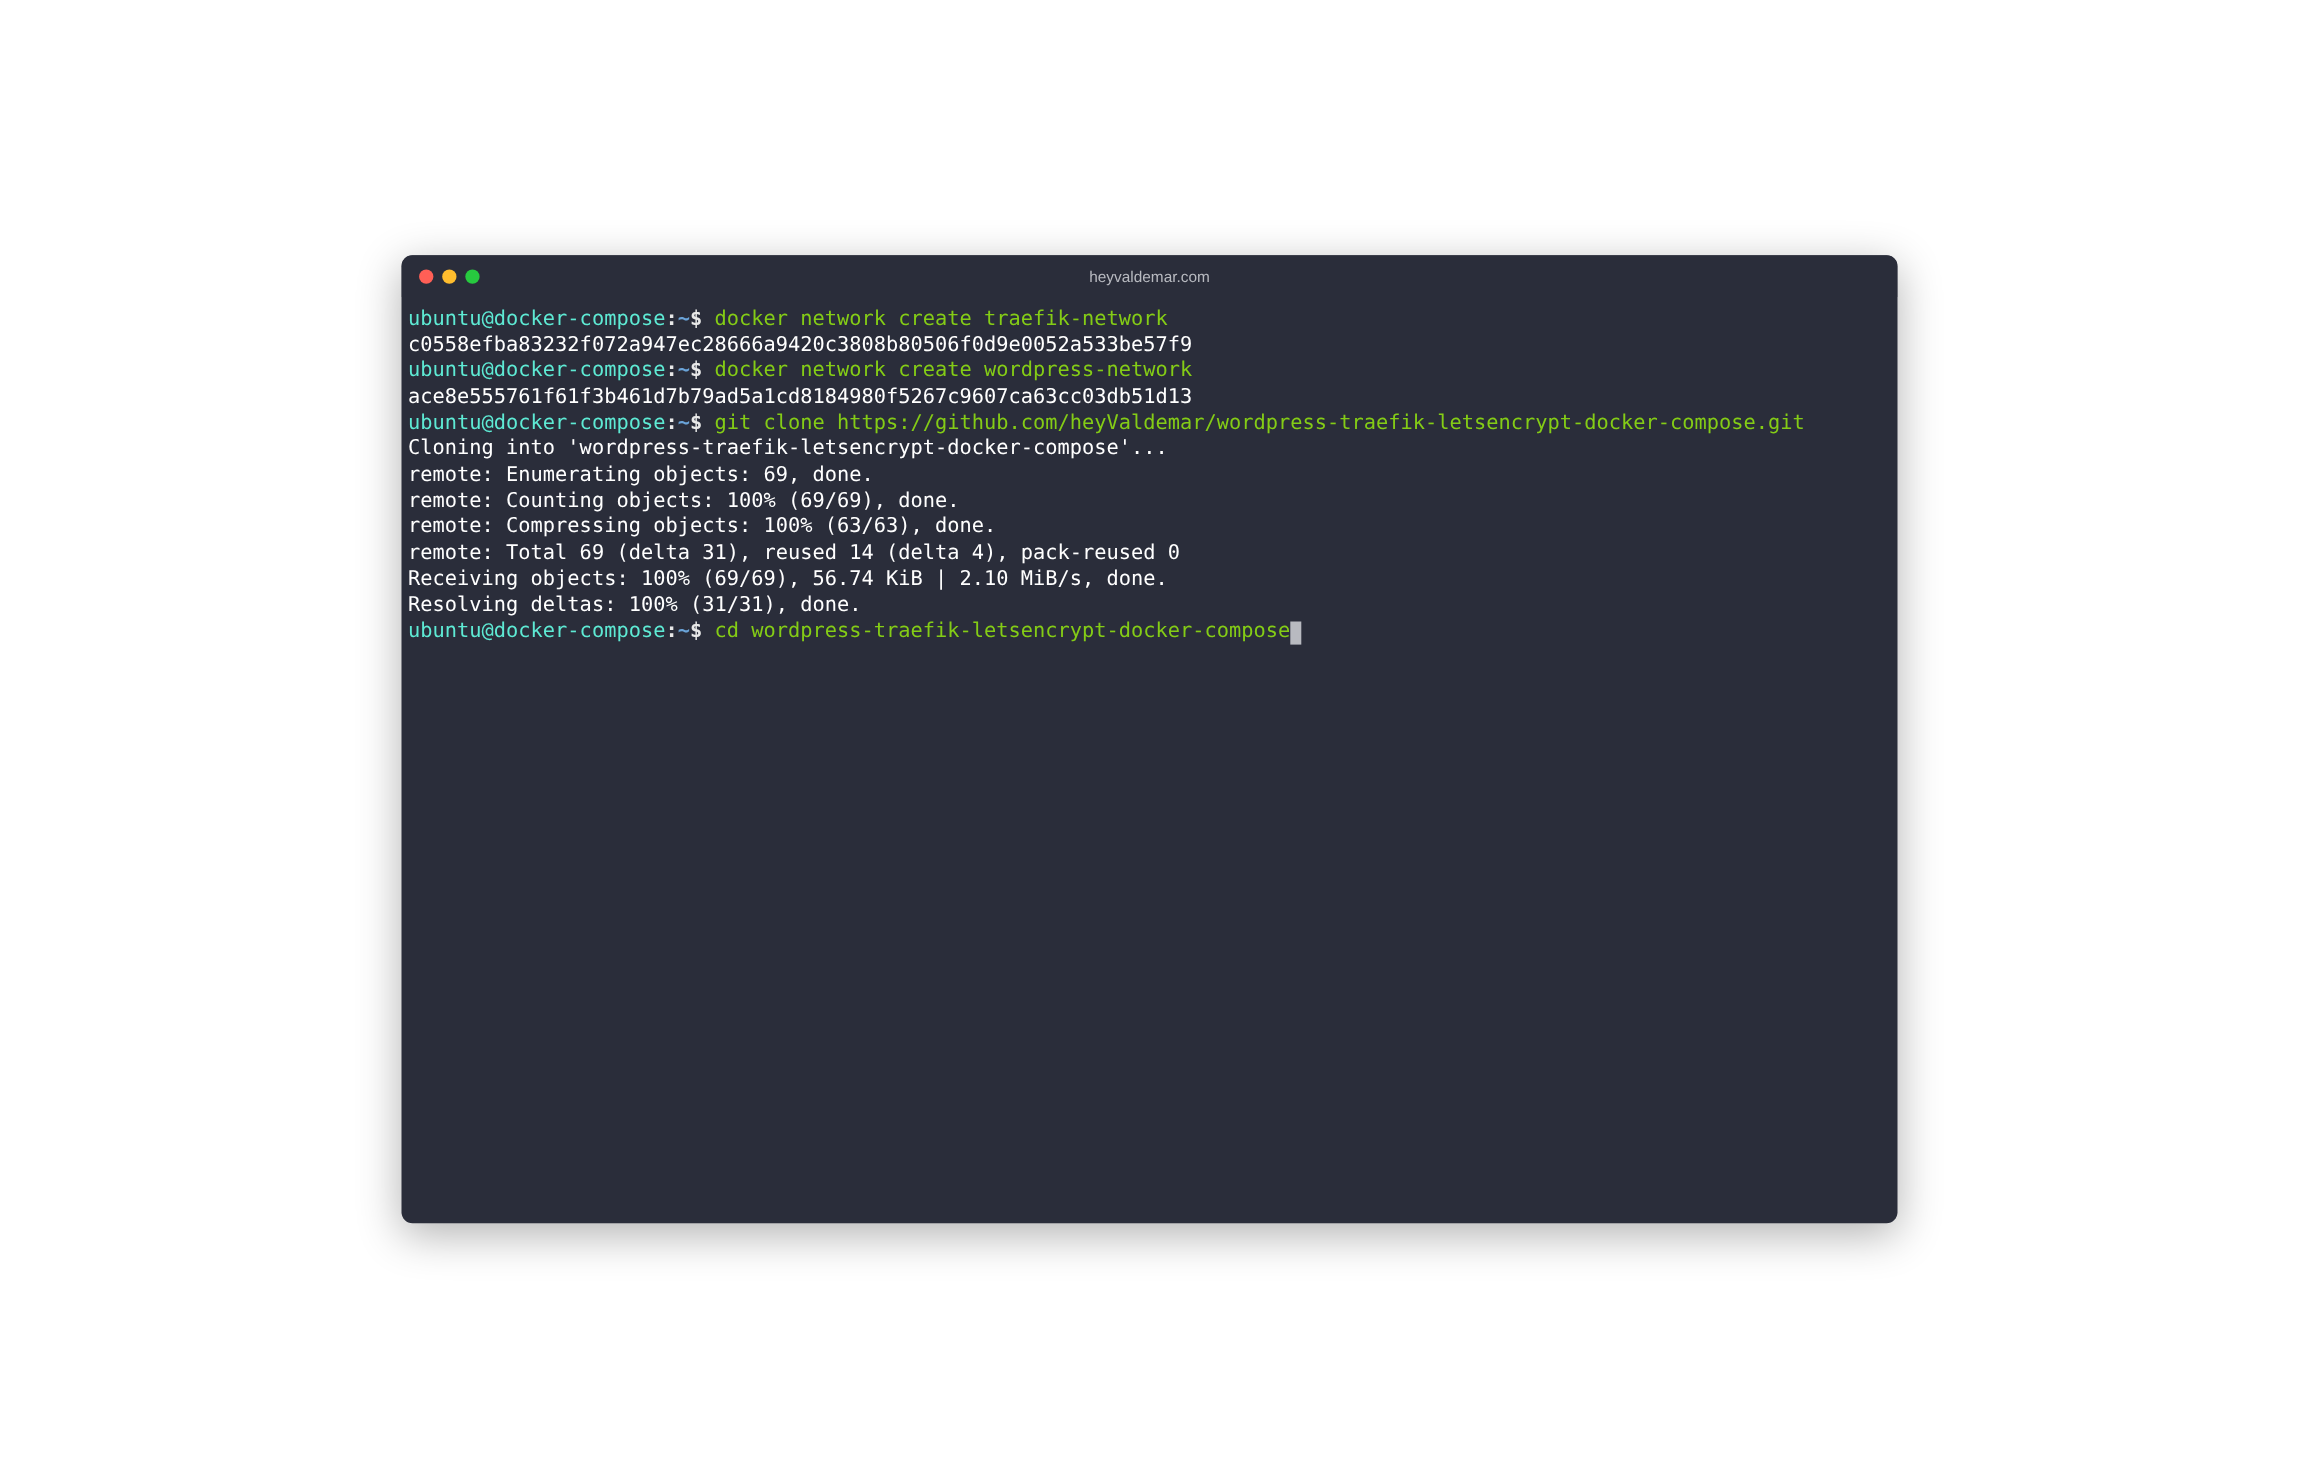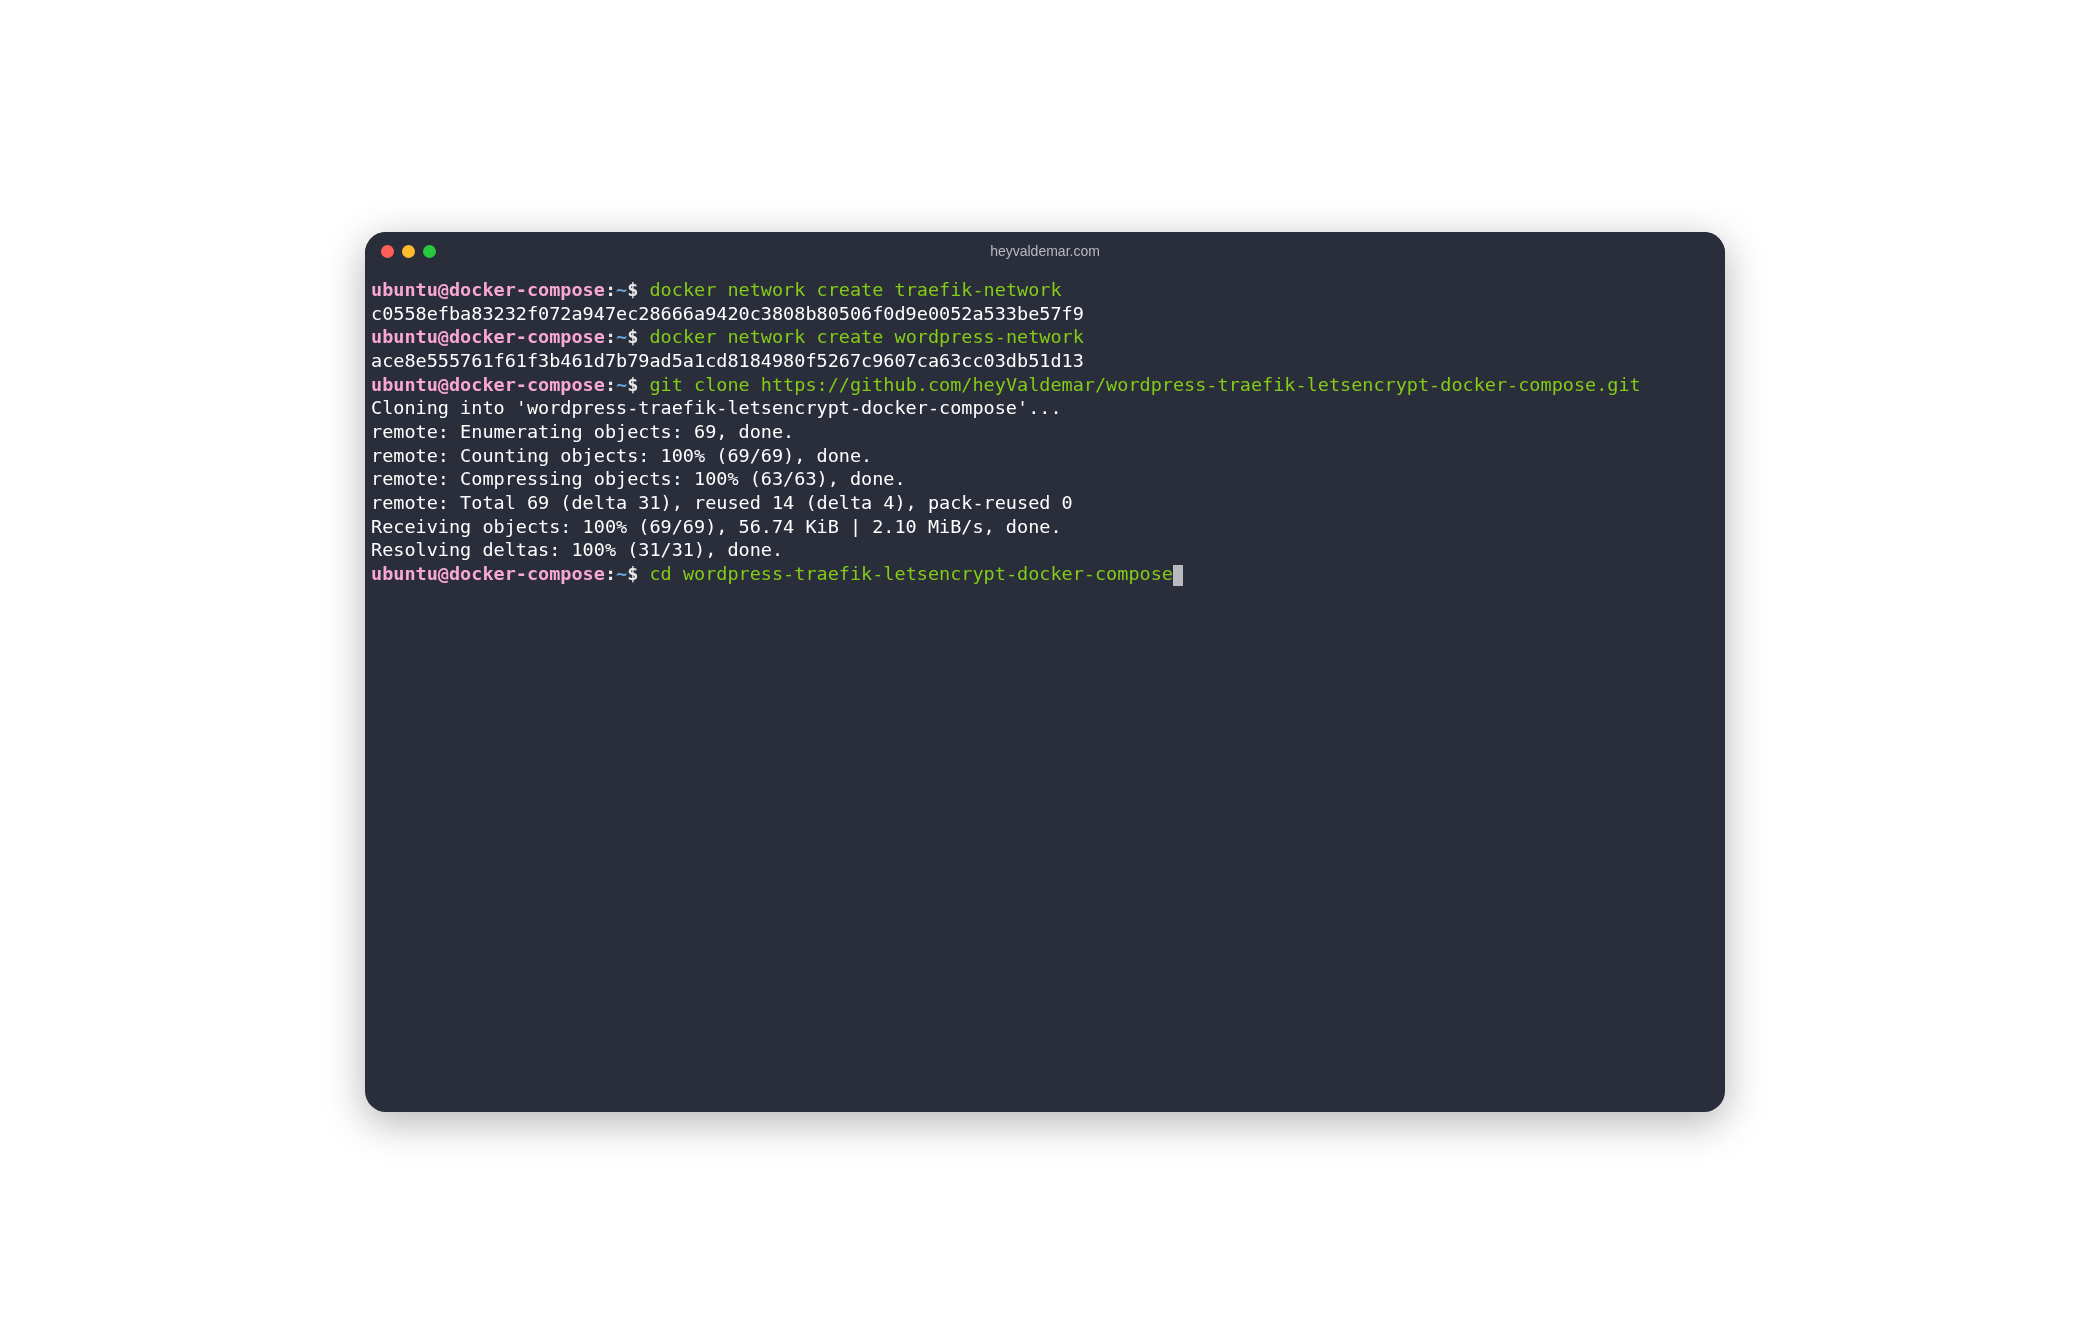--- a/index.html
+++ b/index.html
@@ -13,21 +13,21 @@
       justify-content: center;
       align-items: center;
       min-height: 100vh;
       padding: 20px;
       font-family: 'Menlo', 'Monaco', 'Consolas', monospace;
     }
     .terminal-window {
       width: 1360px;
       height: 880px;
       background: #2a2d3a;
-      border-radius: 21px;
+      border-radius: 10px;
       overflow: hidden;
       box-shadow: 0 10px 40px rgba(0,0,0,0.3);
       display: flex;
       flex-direction: column;
     }
     .title-bar {
       height: 38px;
       background: #2a2d3a;
       display: flex;
       align-items: center;
@@ -62,22 +62,22 @@
       line-height: 1.28;
       color: #e8e8e8;
       font-family: 'Menlo', 'Monaco', 'Consolas', monospace;
       white-space: pre;
       overflow: hidden;
     }
     .line {
       display: block;
     }
     .user-host {
-      color: #f9a8d4;
-      font-weight: bold;
+      color: #5eead4;
+      font-weight: normal;
       margin-top: 36px;
     }
     .colon {
       color: #e8e8e8;
       font-weight: bold;
     }
     .path {
       color: #6aa3d8;
       font-weight: bold;
     }

